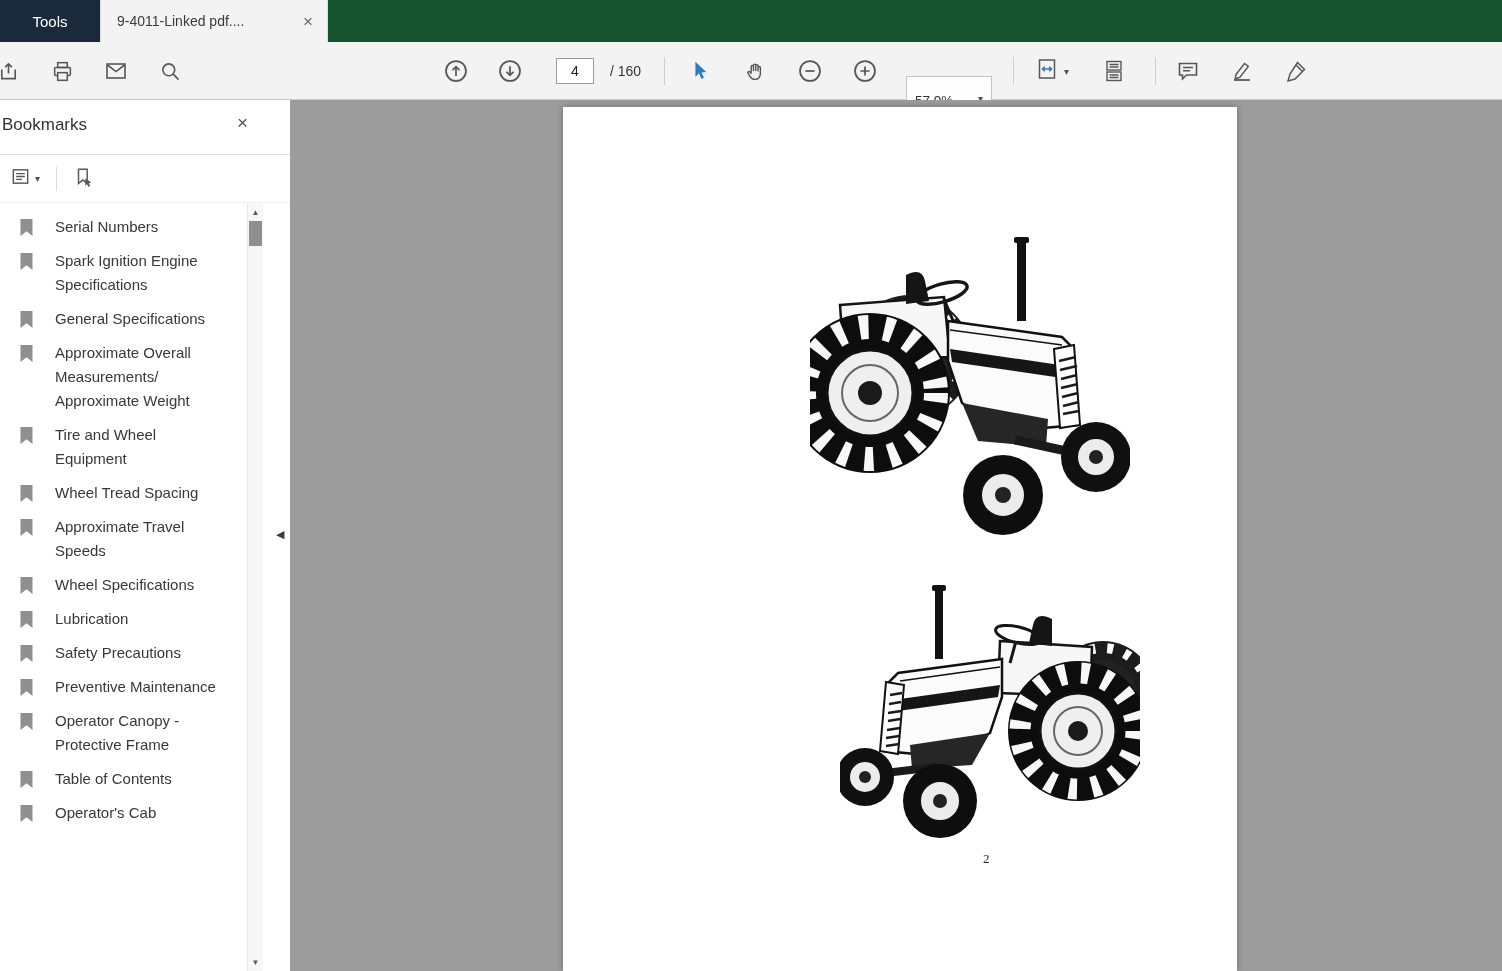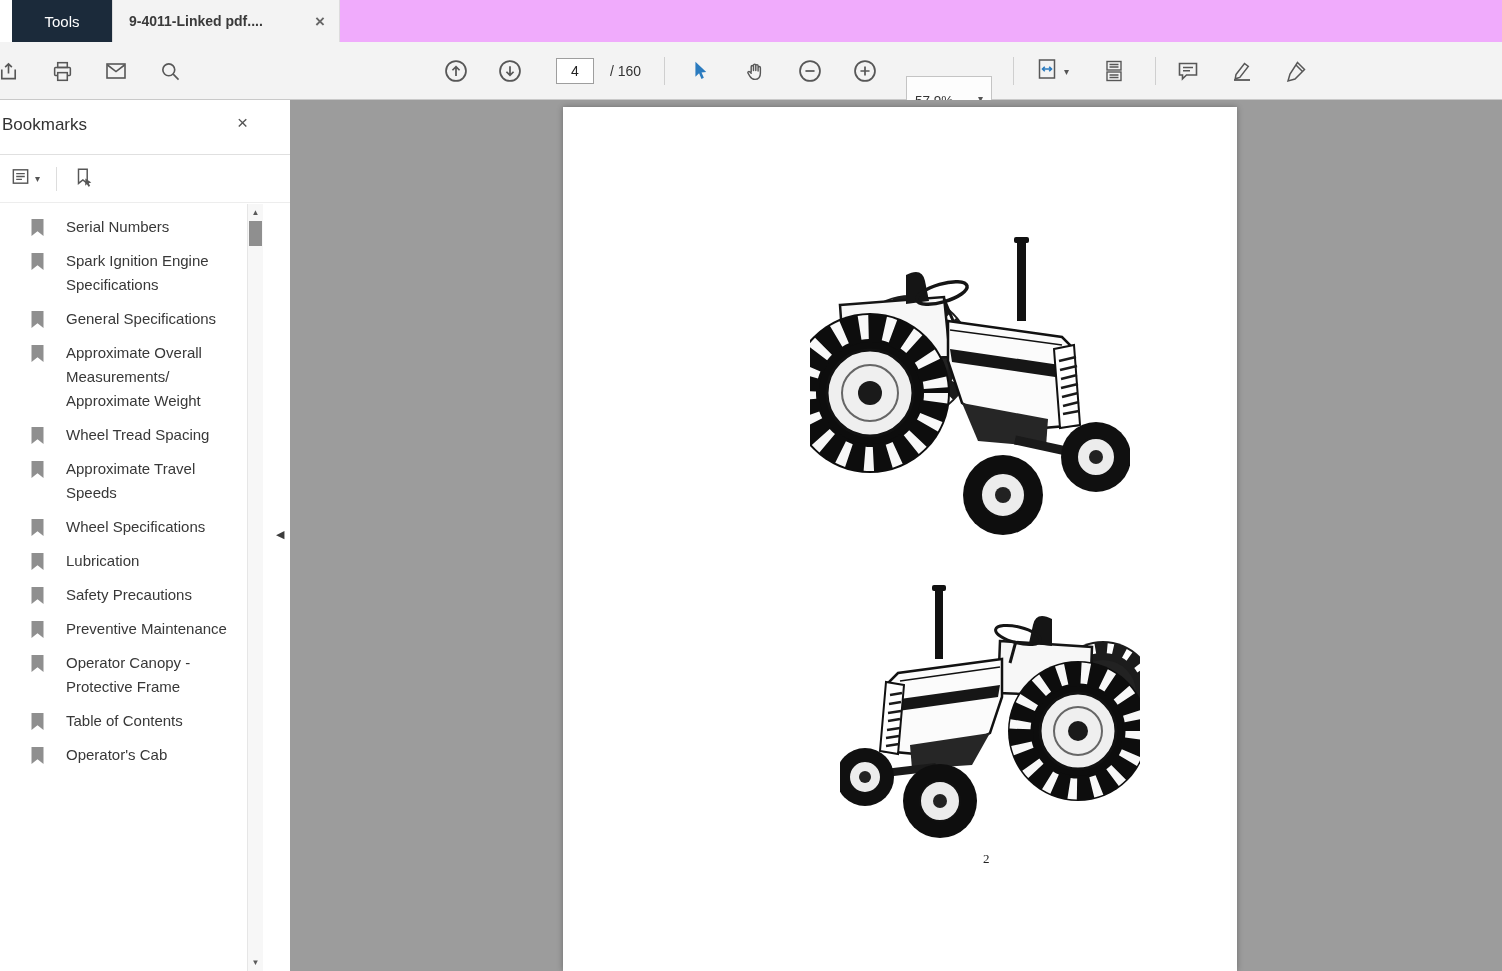--- a/index.html
+++ b/index.html
@@ -1,25 +1,25 @@
 <!DOCTYPE html>
 <html><head>
 <meta charset="utf-8">
 <style>
   * { box-sizing: border-box; margin: 0; padding: 0; }
   html, body { width: 1502px; height: 971px; overflow: hidden; background: #fff;
                font-family: "Liberation Sans", sans-serif; }
   .app { position: relative; width: 1502px; height: 971px; }
 
   
-  .tabbar { position: absolute; top: 0; left: 0; right: 0; height: 42px; background: #f0abfc; display: flex; margin-left: 12px; }
+  .tabbar { position: absolute; top: 0; left: 0; right: 0; height: 42px; background: #14532d; display: flex; }
   .tab-tools { width: 100px; background: #1b2a3a; color: #fff; font-size: 15px;
                display: flex; align-items: center; justify-content: center; cursor: default; }
   .tab-doc { width: 228px; background: #f3f3f3; border-left: 1px solid #dcdcdc; border-right: 1px solid #dcdcdc;
-             display: flex; align-items: center; padding: 0 10px 0 16px; font-size: 14px; color: #3a3a3a; font-weight: bold; }
+             display: flex; align-items: center; padding: 0 10px 0 16px; font-size: 14px; color: #3a3a3a; }
   .tab-doc-label { white-space: nowrap; overflow: hidden; }
   .tab-close { margin-left: auto; color: #666; font-size: 17px; line-height: 1; padding: 2px 4px; }
 
   
   .toolbar { position: absolute; top: 42px; left: 0; right: 0; height: 58px; background: #f3f3f3;
              border-bottom: 1px solid #c9c9c9; }
   .tgroup { position: absolute; top: 0; height: 58px; display: flex; align-items: center; }
   .g-left  { left: -12px; gap: 14px; }
   .g-nav   { left: 436px; gap: 14px; }
   .g-tools { left: 680px; gap: 15px; }
@@ -41,21 +41,21 @@
   
   .sidebar { position: absolute; left: 0; top: 0; width: 290px; height: 100%; background: #fff; }
   .sb-header { position: relative; height: 55px; border-bottom: 1px solid #e0e0e0; }
   .sb-title { position: absolute; left: 2px; top: 15px; font-size: 17px; color: #333; text-align: right; }
   .sb-close { position: absolute; right: 42px; top: 13px; font-size: 19px; color: #555; line-height: 1; }
   .sb-tools { height: 48px; display: flex; align-items: center; padding-left: 6px; gap: 8px;
               border-bottom: 1px solid #ededed; }
   .sb-btn { display: flex; align-items: center; gap: 4px; padding: 4px; }
   .sb-vdiv { width: 1px; height: 24px; background: #ddd; margin: 0 4px; }
   .sb-list { position: absolute; top: 104px; bottom: 0; left: 0; width: 247px; overflow: hidden; padding-top: 6px; }
-  .bm-item { display: flex; align-items: flex-start; gap: 21px; padding: 5px 4px 5px 19px; justify-content: center; }
+  .bm-item { display: flex; align-items: flex-start; gap: 21px; padding: 5px 4px 5px 19px; }
   .bm-item svg { flex: 0 0 auto; margin-top: 3px; }
   .bm-label { width: 166px; font-size: 15px; line-height: 24px; color: #383838; }
   .sb-scroll { position: absolute; top: 104px; bottom: 0; right: 27px; width: 16px; background: #f7f7f7;
                border-left: 1px solid #e6e6e6; }
   .sb-arrow { position: absolute; left: 0; width: 15px; height: 15px; font-size: 8px; color: #5a5a5a;
               display: flex; align-items: center; justify-content: center; }
   .sb-arrow.up { top: 1px; } .sb-arrow.down { bottom: 1px; }
   .sb-thumb { position: absolute; top: 17px; left: 1px; width: 13px; height: 25px; background: #8f8f8f; }
   .collapse { position: absolute; left: 276px; top: 428px; font-size: 11px; color: #3c3c3c; }
 
@@ -278,20 +278,26 @@
     <div class="bm-label">General Specifications</div>
   </div>
 
   <div class="bm-item">
     <svg width="15" height="19" viewBox="0 0 15 19">
       <path d="M1.5 1h12v17l-6-4.8L1.5 18z" fill="#8f8f8f"></path>
     </svg>
     <div class="bm-label">Approximate Overall Measurements/ Approximate Weight</div>
   </div>
 
+  <div class="bm-item">
+    <svg width="15" height="19" viewBox="0 0 15 19">
+      <path d="M1.5 1h12v17l-6-4.8L1.5 18z" fill="#8f8f8f"></path>
+    </svg>
+    <div class="bm-label">Tire and Wheel Equipment</div>
+  </div>
 
   <div class="bm-item">
     <svg width="15" height="19" viewBox="0 0 15 19">
       <path d="M1.5 1h12v17l-6-4.8L1.5 18z" fill="#8f8f8f"></path>
     </svg>
     <div class="bm-label">Wheel Tread Spacing</div>
   </div>
 
   <div class="bm-item">
     <svg width="15" height="19" viewBox="0 0 15 19">

